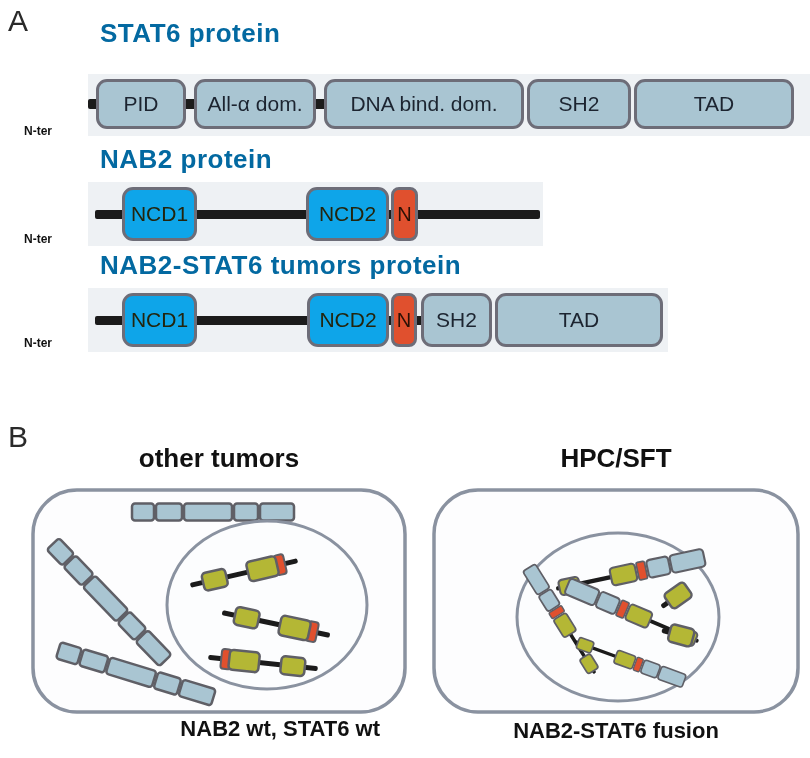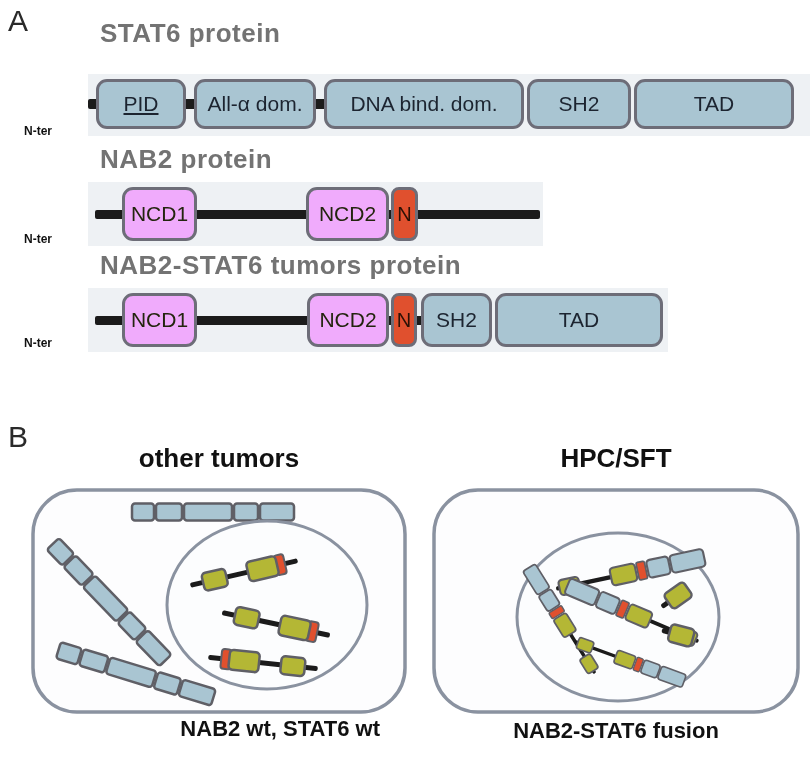--- a/index.html
+++ b/index.html
@@ -14,21 +14,21 @@
   }
   .abs { position: absolute; }
   .panel-letter {
     font-size: 30px;
     font-weight: 400;
     color: #2a2a2a;
   }
   .row-title {
     font-size: 26px;
     font-weight: 700;
-    color: #737373;
+    color: #0369a1;
     letter-spacing: 0.5px;
     text-align: right;
   }
   .nter {
     font-size: 12px;
     font-weight: 700;
     color: #111111;
   }
   .row-strip {
     background: #eef1f4;
@@ -41,21 +41,21 @@
     position: absolute;
     border: 3px solid #6d6d78;
     border-radius: 11px;
     display: flex;
     align-items: center;
     justify-content: center;
     font-size: 21px;
     color: #1c2430;
   }
   .dom.blue  { background: #a9c5d2; }
-  .dom.olive { background: #f0abfc; color: #23250e; }
+  .dom.olive { background: #0ea5e9; color: #23250e; }
   .dom.red   { background: #e0502e; border-radius: 8px; color: #2b1106; }
   .cell-title {
     font-size: 26px;
     font-weight: 700;
     color: #111111;
     text-align: center;
   }
   .cell-caption {
     font-size: 22px;
     font-weight: 700;
@@ -72,21 +72,21 @@
 
   <div>
     <div class="abs row-title" style="left:100px; top:18px;">STAT6 protein</div>
 
     <div class="abs row-strip" style="left:88px; top:74px; width:722px; height:62px;"></div>
 
     <div class="abs backbone" style="left:88px; top:99px; width:10px; height:10px;"></div>
     <div class="abs backbone" style="left:184px; top:99px; width:12px; height:10px;"></div>
     <div class="abs backbone" style="left:314px; top:99px; width:12px; height:10px;"></div>
 
-    <div class="dom blue" style="left:96px; top:79px; width:90px; height:50px;text-decoration:underline;">
+    <div class="dom blue" style="left:96px; top:79px; width:90px; height:50px;">
       <span>PID</span>
     </div>
     <div class="dom blue" style="left:194px; top:79px; width:122px; height:50px;">
       <span>All-α dom.</span>
     </div>
     <div class="dom blue" style="left:324px; top:79px; width:200px; height:50px;justify-content:center;">
       <span>DNA bind. dom.</span>
     </div>
     <div class="dom blue" style="left:527px; top:79px; width:104px; height:50px;">
       <span>SH2</span>

